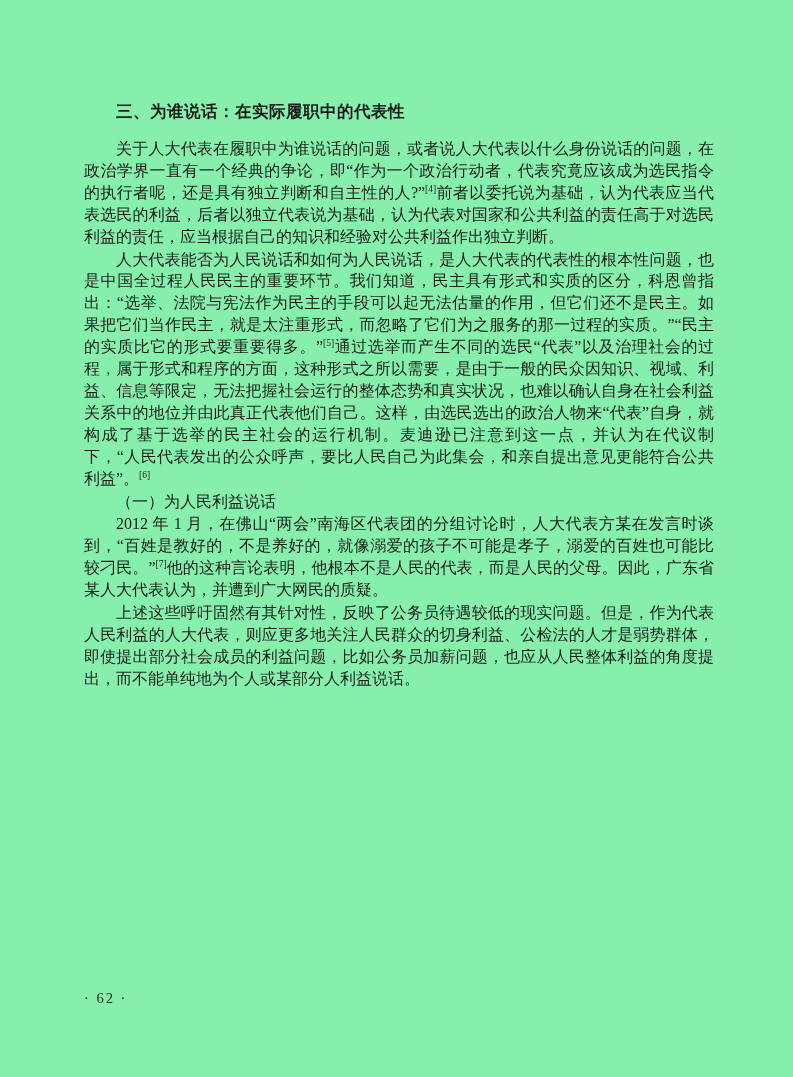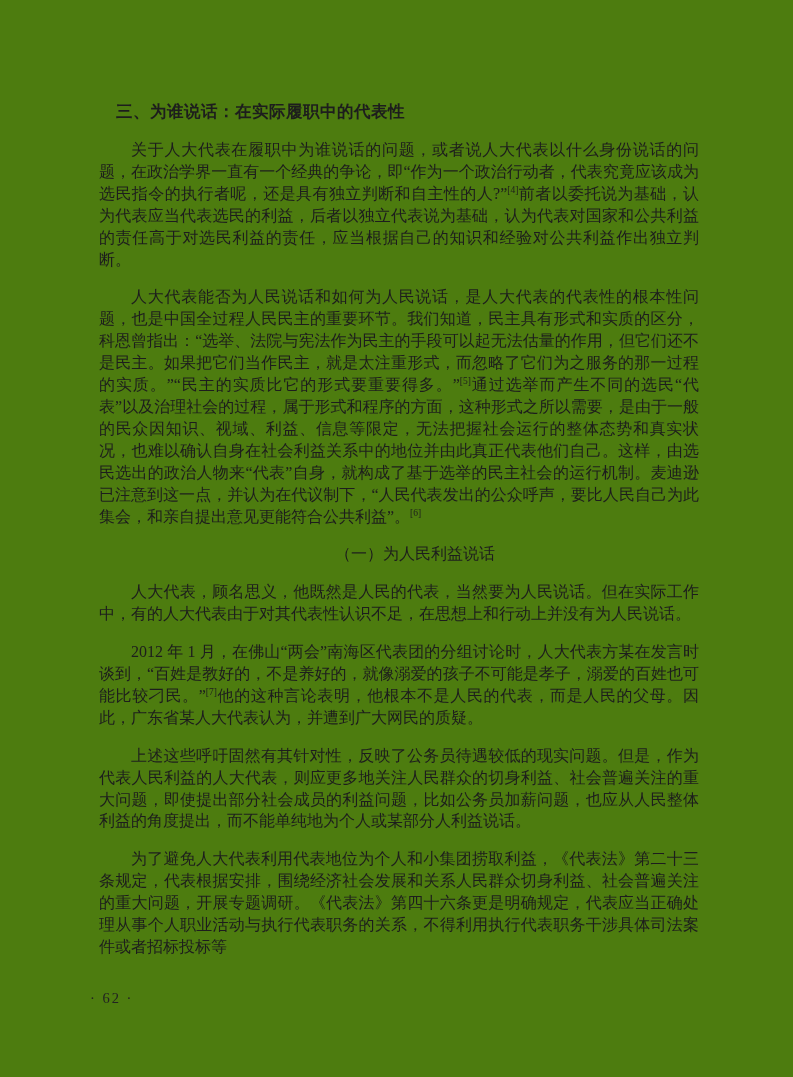--- a/index.html
+++ b/index.html
@@ -5,76 +5,74 @@
   html, body {
     margin: 0;
     padding: 0;
     background: #e8e8e8;
   }
   .page {
     position: relative;
     width: 793px;
     height: 1077px;
     margin: 0 auto;
-    background: #4d7c0f;
+    background: #86efac;
     overflow: hidden;
     font-family: "Liberation Serif", "DejaVu Serif", serif;
     color: #1d1d1d;
   }
   .content {
     position: absolute;
     left: 83px;
     top: 101px;
     width: 632px;
   }
   .section-heading {
     font-family: "DejaVu Sans", "Liberation Sans", sans-serif;
     font-weight: 700;
     font-size: 16.5px;
     line-height: 22px;
     text-indent: 2em;
     margin: 0 0 15px 0;
     letter-spacing: 0.5px;
   }
   p.paragraph, p.subheading {
-    margin: 16px;
+    margin: 1px;
     font-size: 16px;
     line-height: 21.9px;
     text-align: justify;
     text-indent: 2em;
     word-break: break-all;
   }
   p.subheading {
-    text-align: center;
+    text-align: left;
   }
   sup.footnote-ref {
     font-size: 9.5px;
     line-height: 0;
     vertical-align: 6px;
     letter-spacing: 0;
   }
   .page-number {
     position: absolute;
-    left: 90px;
+    left: 84px;
     top: 990px;
     font-size: 14.5px;
     letter-spacing: 2px;
     color: #222;
   }
 </style>
 </head>
 <body>
 
 <div class="page">
   <div class="content">
     <h2 class="section-heading">三、为谁说话：在实际履职中的代表性</h2>
     <div>
         <p class="paragraph"><span>关于人大代表在履职中为谁说话的问题，或者说人大代表以什么身份说话的问题，在政治学界一直有一个经典的争论，即“作为一个政治行动者，代表究竟应该成为选民指令的执行者呢，还是具有独立判断和自主性的人?”</span><sup class="footnote-ref">[4]</sup><span>前者以委托说为基础，认为代表应当代表选民的利益，后者以独立代表说为基础，认为代表对国家和公共利益的责任高于对选民利益的责任，应当根据自己的知识和经验对公共利益作出独立判断。</span></p>
         <p class="paragraph"><span>人大代表能否为人民说话和如何为人民说话，是人大代表的代表性的根本性问题，也是中国全过程人民民主的重要环节。我们知道，民主具有形式和实质的区分，科恩曾指出：“选举、法院与宪法作为民主的手段可以起无法估量的作用，但它们还不是民主。如果把它们当作民主，就是太注重形式，而忽略了它们为之服务的那一过程的实质。”“民主的实质比它的形式要重要得多。”</span><sup class="footnote-ref">[5]</sup><span>通过选举而产生不同的选民“代表”以及治理社会的过程，属于形式和程序的方面，这种形式之所以需要，是由于一般的民众因知识、视域、利益、信息等限定，无法把握社会运行的整体态势和真实状况，也难以确认自身在社会利益关系中的地位并由此真正代表他们自己。这样，由选民选出的政治人物来“代表”自身，就构成了基于选举的民主社会的运行机制。麦迪逊已注意到这一点，并认为在代议制下，“人民代表发出的公众呼声，要比人民自己为此集会，和亲自提出意见更能符合公共利益”。</span><sup class="footnote-ref">[6]</sup></p>
         <p class="subheading"><span>（一）为人民利益说话</span></p>
-        <p class="paragraph"><span>人大代表，顾名思义，他既然是人民的代表，当然要为人民说话。但在实际工作中，有的人大代表由于对其代表性认识不足，在思想上和行动上并没有为人民说话。</span></p>
         <p class="paragraph"><span>2012 年 1 月，在佛山“两会”南海区代表团的分组讨论时，人大代表方某在发言时谈到，“百姓是教好的，不是养好的，就像溺爱的孩子不可能是孝子，溺爱的百姓也可能比较刁民。”</span><sup class="footnote-ref">[7]</sup><span>他的这种言论表明，他根本不是人民的代表，而是人民的父母。因此，广东省某人大代表认为，并遭到广大网民的质疑。</span></p>
-        <p class="paragraph"><span>上述这些呼吁固然有其针对性，反映了公务员待遇较低的现实问题。但是，作为代表人民利益的人大代表，则应更多地关注人民群众的切身利益、社会普遍关注的重大问题，即使提出部分社会成员的利益问题，比如公务员加薪问题，也应从人民整体利益的角度提出，而不能单纯地为个人或某部分人利益说话。</span></p>
-        <p class="paragraph"><span>为了避免人大代表利用代表地位为个人和小集团捞取利益，《代表法》第二十三条规定，代表根据安排，围绕经济社会发展和关系人民群众切身利益、社会普遍关注的重大问题，开展专题调研。《代表法》第四十六条更是明确规定，代表应当正确处理从事个人职业活动与执行代表职务的关系，不得利用执行代表职务干涉具体司法案件或者招标投标等</span></p>
+        <p class="paragraph"><span>上述这些呼吁固然有其针对性，反映了公务员待遇较低的现实问题。但是，作为代表人民利益的人大代表，则应更多地关注人民群众的切身利益、公检法的人才是弱势群体，即使提出部分社会成员的利益问题，比如公务员加薪问题，也应从人民整体利益的角度提出，而不能单纯地为个人或某部分人利益说话。</span></p>
       </div>
   </div>
   <div class="page-number">· 62 ·</div>
 </div>
 
 </body></html>

